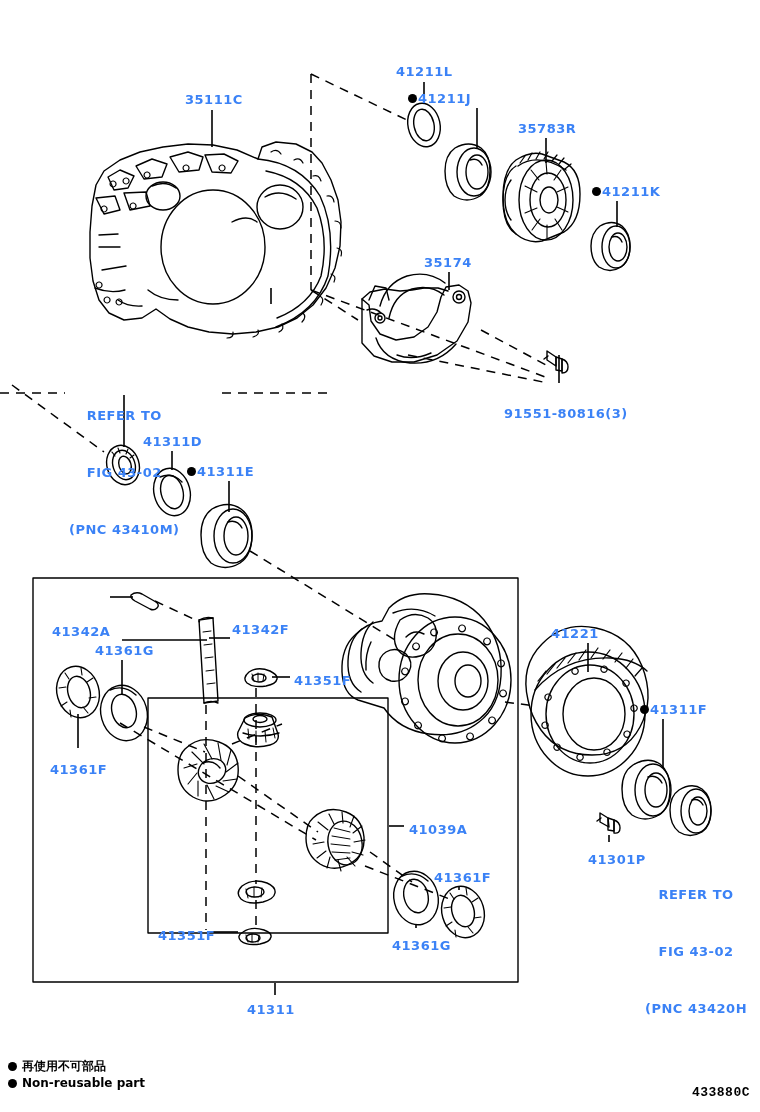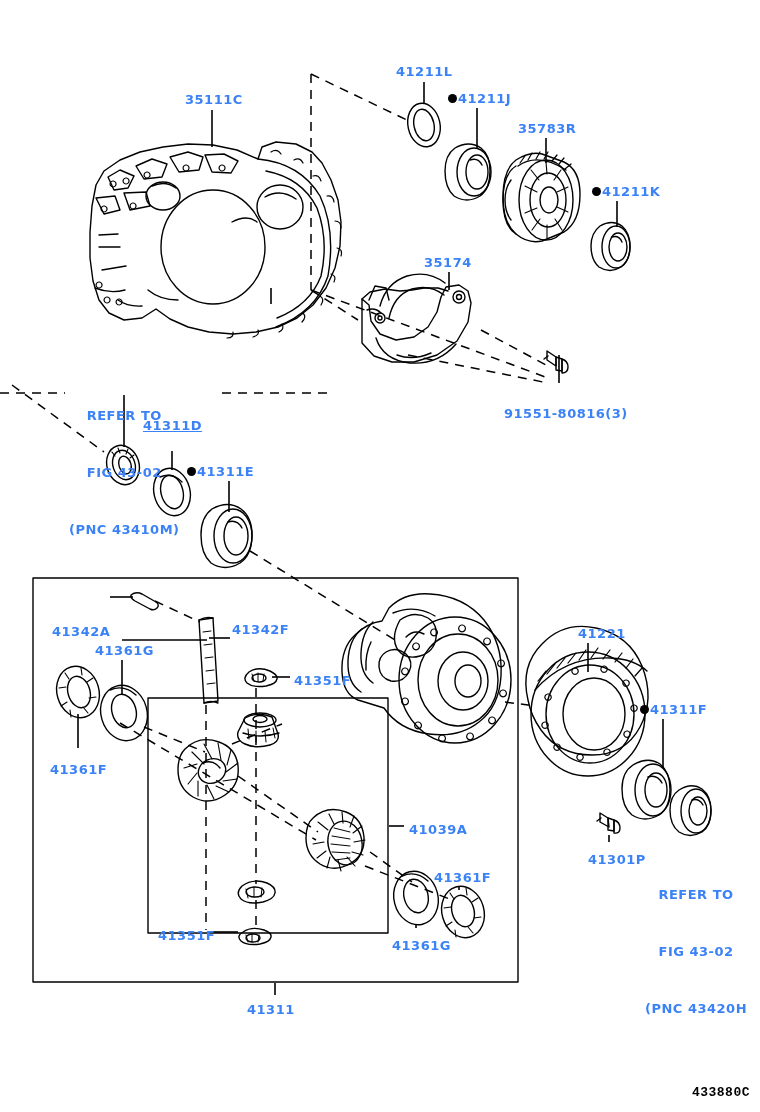--- a/index.html
+++ b/index.html
@@ -528,32 +528,32 @@
       <path d="M238 776 L318 832"></path>
       <path d="M370 852 L412 882"></path>
       <path d="M365 866 L452 900"></path>
 
       <path d="M505 702 L536 706"></path>
     </g>
   </svg>
 
   <div class="lbl" style="left:185px;top:90px;">35111C</div>
   <div class="lbl" style="left:396px;top:62px;">41211L</div>
-  <div class="lbl dotlbl" style="left:448px;top:89px;text-align:center;"><span>41211J</span></div>
+  <div class="lbl dotlbl" style="left:408px;top:89px;text-align:center;"><span>41211J</span></div>
   <div class="lbl" style="left:518px;top:119px;">35783R</div>
   <div class="lbl dotlbl" style="left:592px;top:182px;"><span>41211K</span></div>
   <div class="lbl" style="left:424px;top:253px;">35174</div>
   <div class="lbl" style="left:504px;top:404px;">91551-80816(3)</div>
-  <div class="lbl" style="left:143px;top:416px;text-decoration:underline;">41311D</div>
+  <div class="lbl" style="left:143px;top:432px;">41311D</div>
   <div class="lbl dotlbl" style="left:187px;top:462px;"><span>41311E</span></div>
   <div class="lbl" style="left:52px;top:590px;margin-top:32px;">41342A</div>
   <div class="lbl" style="left:232px;top:620px;">41342F</div>
   <div class="lbl" style="left:95px;top:641px;">41361G</div>
   <div class="lbl" style="left:294px;top:671px;">41351F</div>
-  <div class="lbl" style="left:578px;top:624px;">41221</div>
+  <div class="lbl" style="left:551px;top:624px;">41221</div>
   <div class="lbl dotlbl" style="left:640px;top:700px;"><span>41311F</span></div>
   <div class="lbl" style="left:50px;top:760px;">41361F</div>
   <div class="lbl" style="left:409px;top:820px;text-align:center;">41039A</div>
   <div class="lbl" style="left:588px;top:850px;">41301P</div>
   <div class="lbl" style="left:434px;top:868px;">41361F</div>
   <div class="lbl" style="left:158px;top:926px;">41351F</div>
   <div class="lbl" style="left:392px;top:936px;">41361G</div>
   <div class="lbl" style="left:247px;top:1000px;">41311</div>
 
   <div class="lbl multi" style="left:69px;top:368px;">
@@ -561,16 +561,26 @@
     <div>FIG 43-02</div>
     <div>(PNC 43410M)</div>
   </div>
 
   <div class="lbl multi" style="left:645px;top:847px;">
     <div>REFER TO</div>
     <div>FIG 43-02</div>
     <div>(PNC 43420H</div>
   </div>
 
+  <div class="legend">
+    <div class="row">
+      <span class="bullet"></span>
+      <span>再使用不可部品</span>
+    </div>
+    <div class="row">
+      <span class="bullet"></span>
+      <span>Non-reusable part</span>
+    </div>
+  </div>
 
   <div class="figid">433880C</div>
 
 </div>
 
 </body></html>

